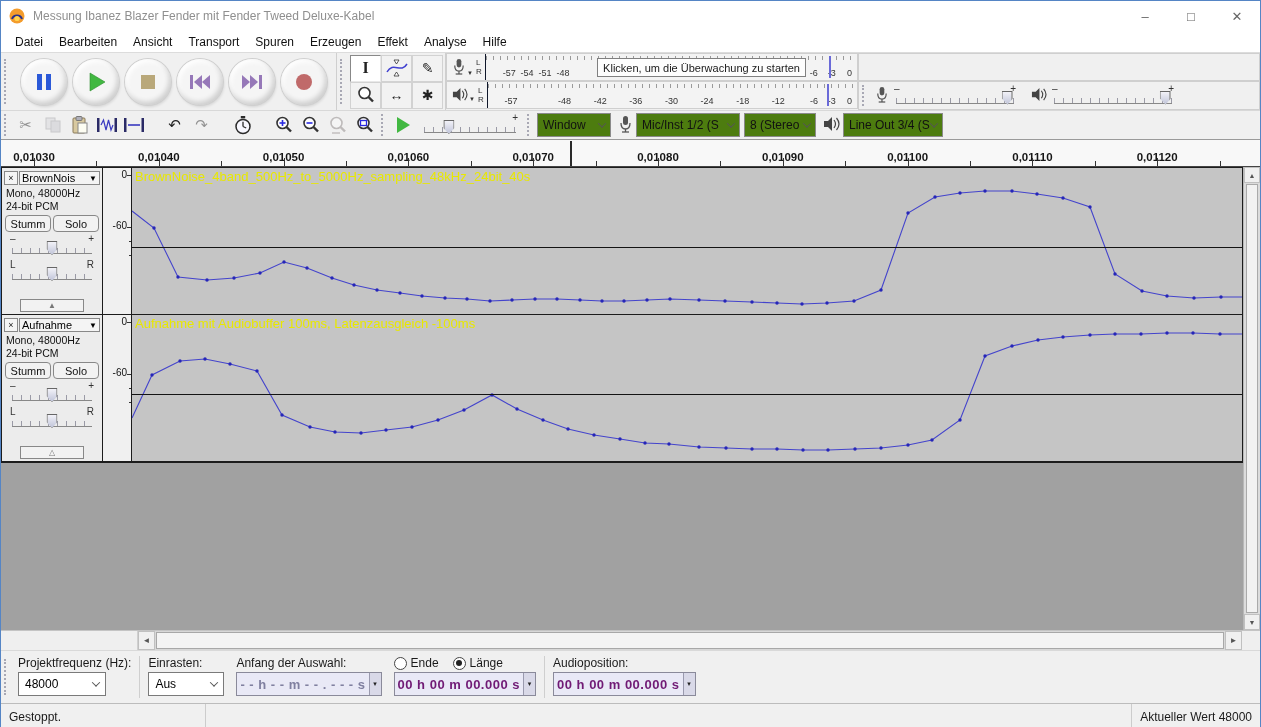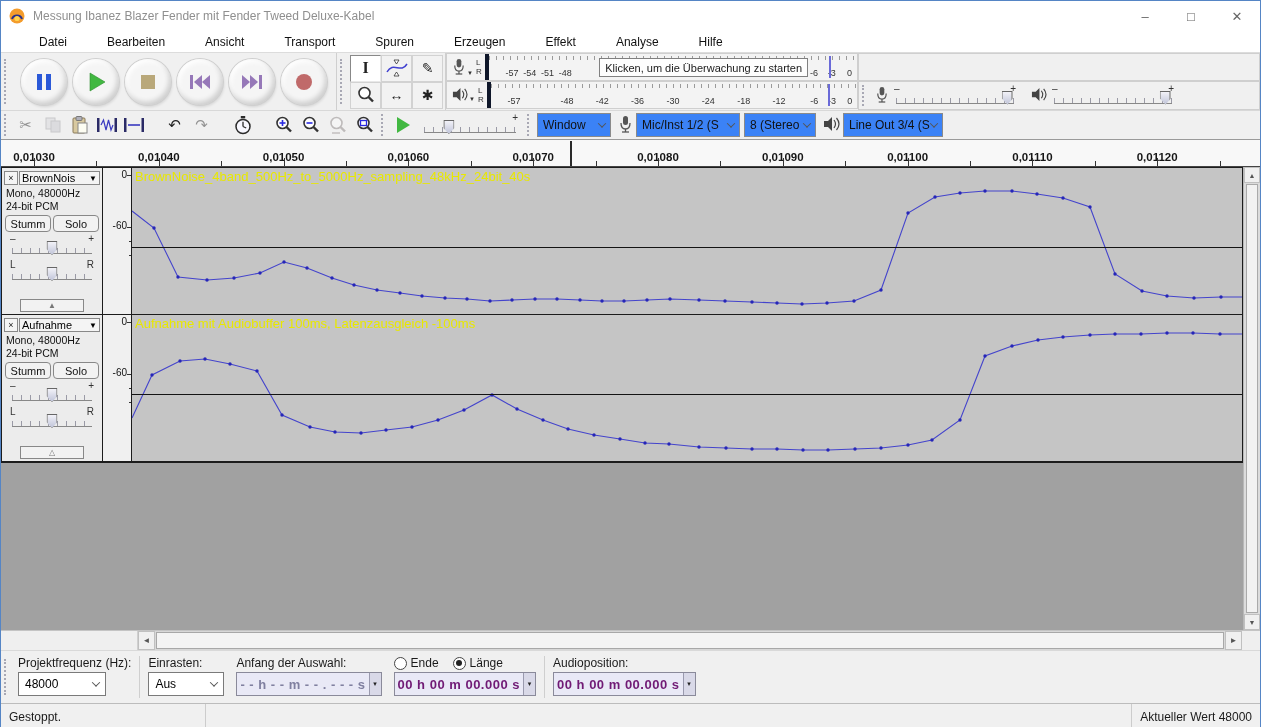--- a/index.html
+++ b/index.html
@@ -9,21 +9,21 @@
 
   
   .titlebar { height:30px; background:#fff; display:flex; align-items:center; flex:0 0 auto; }
   .app-icon { width:16px; height:16px; margin-left:8px; }
   .title-text { color:#8f8f8f; font-size:12px; margin-left:8px; white-space:nowrap; }
   .win-controls { margin-left:auto; display:flex; height:100%; }
   .win-btn { width:46px; height:100%; display:flex; align-items:center; justify-content:center; color:#666; font-size:13px; }
 
   
   .menubar { height:22px; background:#fff; display:flex; align-items:center; padding-left:6px; border-bottom:1px solid #dcdcdc; flex:0 0 auto; }
-  .menu-item { padding:3px 8px; color:#111; font-size:12px; cursor:default;margin-left:24px; }
+  .menu-item { padding:3px 8px; color:#111; font-size:12px; cursor:default; }
 
   
   .dock { background:#f0f0f0; border-bottom:1px solid #9a9a9a; flex:0 0 auto; }
   .row1 { display:flex; height:57px; }
   .row2 { display:flex; height:29px; align-items:center; border-top:1px solid #d8d8d8; }
   .tb { display:flex; align-items:center; border-right:1px solid #cfcfcf; height:100%; position:relative; }
   .grip { width:5px; height:80%; margin:auto 3px; border-left:2px dotted #a8a8b4; flex:0 0 auto; }
 
   .tbtn { width:46px; height:46px; border-radius:50%; background:#f5f5f5; margin:0 3px;
           box-shadow: inset -2px -3px 5px rgba(0,0,0,.16), inset 2px 3px 5px rgba(255,255,255,.95), 0 0 0 1px #cfcfcf, 1px 2px 3px rgba(0,0,0,.12);
@@ -32,21 +32,21 @@
   .tools-grid { display:grid; grid-template-columns:repeat(3,31px); grid-template-rows:repeat(2,27px); margin:1px 2px; }
   .tool-cell { border:1px solid #d2d2d2; background:#f2f2f2; display:flex; align-items:center; justify-content:center; font-size:14px; color:#222; }
   .tool-cell.selected { background:#fff; border-color:#888 #e8e8e8 #e8e8e8 #888; }
   .tool-glyph-serif { font-family:"Liberation Serif", serif; font-weight:bold; font-size:16px; }
 
   .meters-col { display:flex; flex-direction:column; width:412px; }
   .meter { height:28px; display:flex; align-items:center; border:1px solid #cfcfcf; background:#f3f3f3; }
   .meter-icon { display:flex; align-items:flex-end; padding:0 1px 2px 4px; }
   .meter-dd { font-size:6px; color:#333; margin-left:1px; }
   .meter-lr { display:flex; flex-direction:column; justify-content:center; font-size:8px; color:#333; line-height:9px; padding:0 3px 0 2px; }
-  .meter-scale { position:relative; flex:1; height:100%; border-left:4px solid #0f172a; }
+  .meter-scale { position:relative; flex:1; height:100%; border-left:1px solid #0f172a; }
   .meter-scale::before { content:""; position:absolute; top:2px; left:0; right:0; height:4px;
         background:repeating-linear-gradient(90deg,#9a9a9a 0 1px,transparent 1px 7px); }
   .mtick { position:absolute; bottom:2px; transform:translateX(-50%); font-size:9px; color:#333; white-space:nowrap; }
   .meter-tip { position:absolute; top:4px; left:30%; height:19px; background:#fdfdfd; border:1px solid #808080; font-size:11px; color:#1a1a1a; display:flex; align-items:center; padding:0 5px; white-space:nowrap; z-index:2; }
   .meter-marker { position:absolute; top:2px; bottom:2px; width:2px; background:#6a6ad8; }
 
   .mixer-col { flex:1; display:flex; flex-direction:column; }
   .mixer-empty { height:28px; border:1px solid #cfcfcf; }
   .mixer { height:29px; display:flex; align-items:center; border:1px solid #cfcfcf; }
 
@@ -59,21 +59,21 @@
   .sl-track::after { content:""; position:absolute; left:0; right:0; top:5px; height:1px; background:#888; }
   .sl-thumb { position:absolute; top:6px; width:11px; height:14px; transform:translateX(-50%);
         background:linear-gradient(#f2f2f8,#c2c6da); border:1px solid #666;
         clip-path:polygon(0 0,100% 0,100% 58%,50% 100%,0 58%); }
 
   
   .ebtn { width:27px; height:26px; display:flex; align-items:center; justify-content:center; font-size:15px; color:#222; }
   .ebtn.disabled { opacity:.45; filter:grayscale(.6); }
   .ebtn.gap { margin-left:14px; }
 
-  .dd { height:24px; background:#3b82f6; border:1px solid #8a8a8a; display:flex; align-items:center; font-size:12px; color:#111; padding:0 5px; margin:0 2px; overflow:hidden; white-space:nowrap; }
+  .dd { height:24px; background:#4d7c0f; border:1px solid #8a8a8a; display:flex; align-items:center; font-size:12px; color:#111; padding:0 5px; margin:0 2px; overflow:hidden; white-space:nowrap; }
   .chev { width:6px; height:6px; border-right:1.4px solid #555; border-bottom:1.4px solid #555; transform:rotate(45deg) translate(-1px,-1px); margin-left:auto; flex:0 0 auto; }
 
   
   .timeline { height:27px; background:#f8f8f8; position:relative; border-bottom:1px solid #444; flex:0 0 auto; }
   .tl-label { position:absolute; top:11px; transform:translateX(-50%); font-size:11.5px; font-weight:bold; color:#161616; }
   .tl-tick { position:absolute; bottom:0; width:1px; background:#333; }
   .tl-cursor { position:absolute; top:1px; bottom:0; width:2px; background:#2a2a2a; }
 
   
   .trackarea { height:463px; position:relative; background:#a1a1a1; flex:0 0 auto; }

